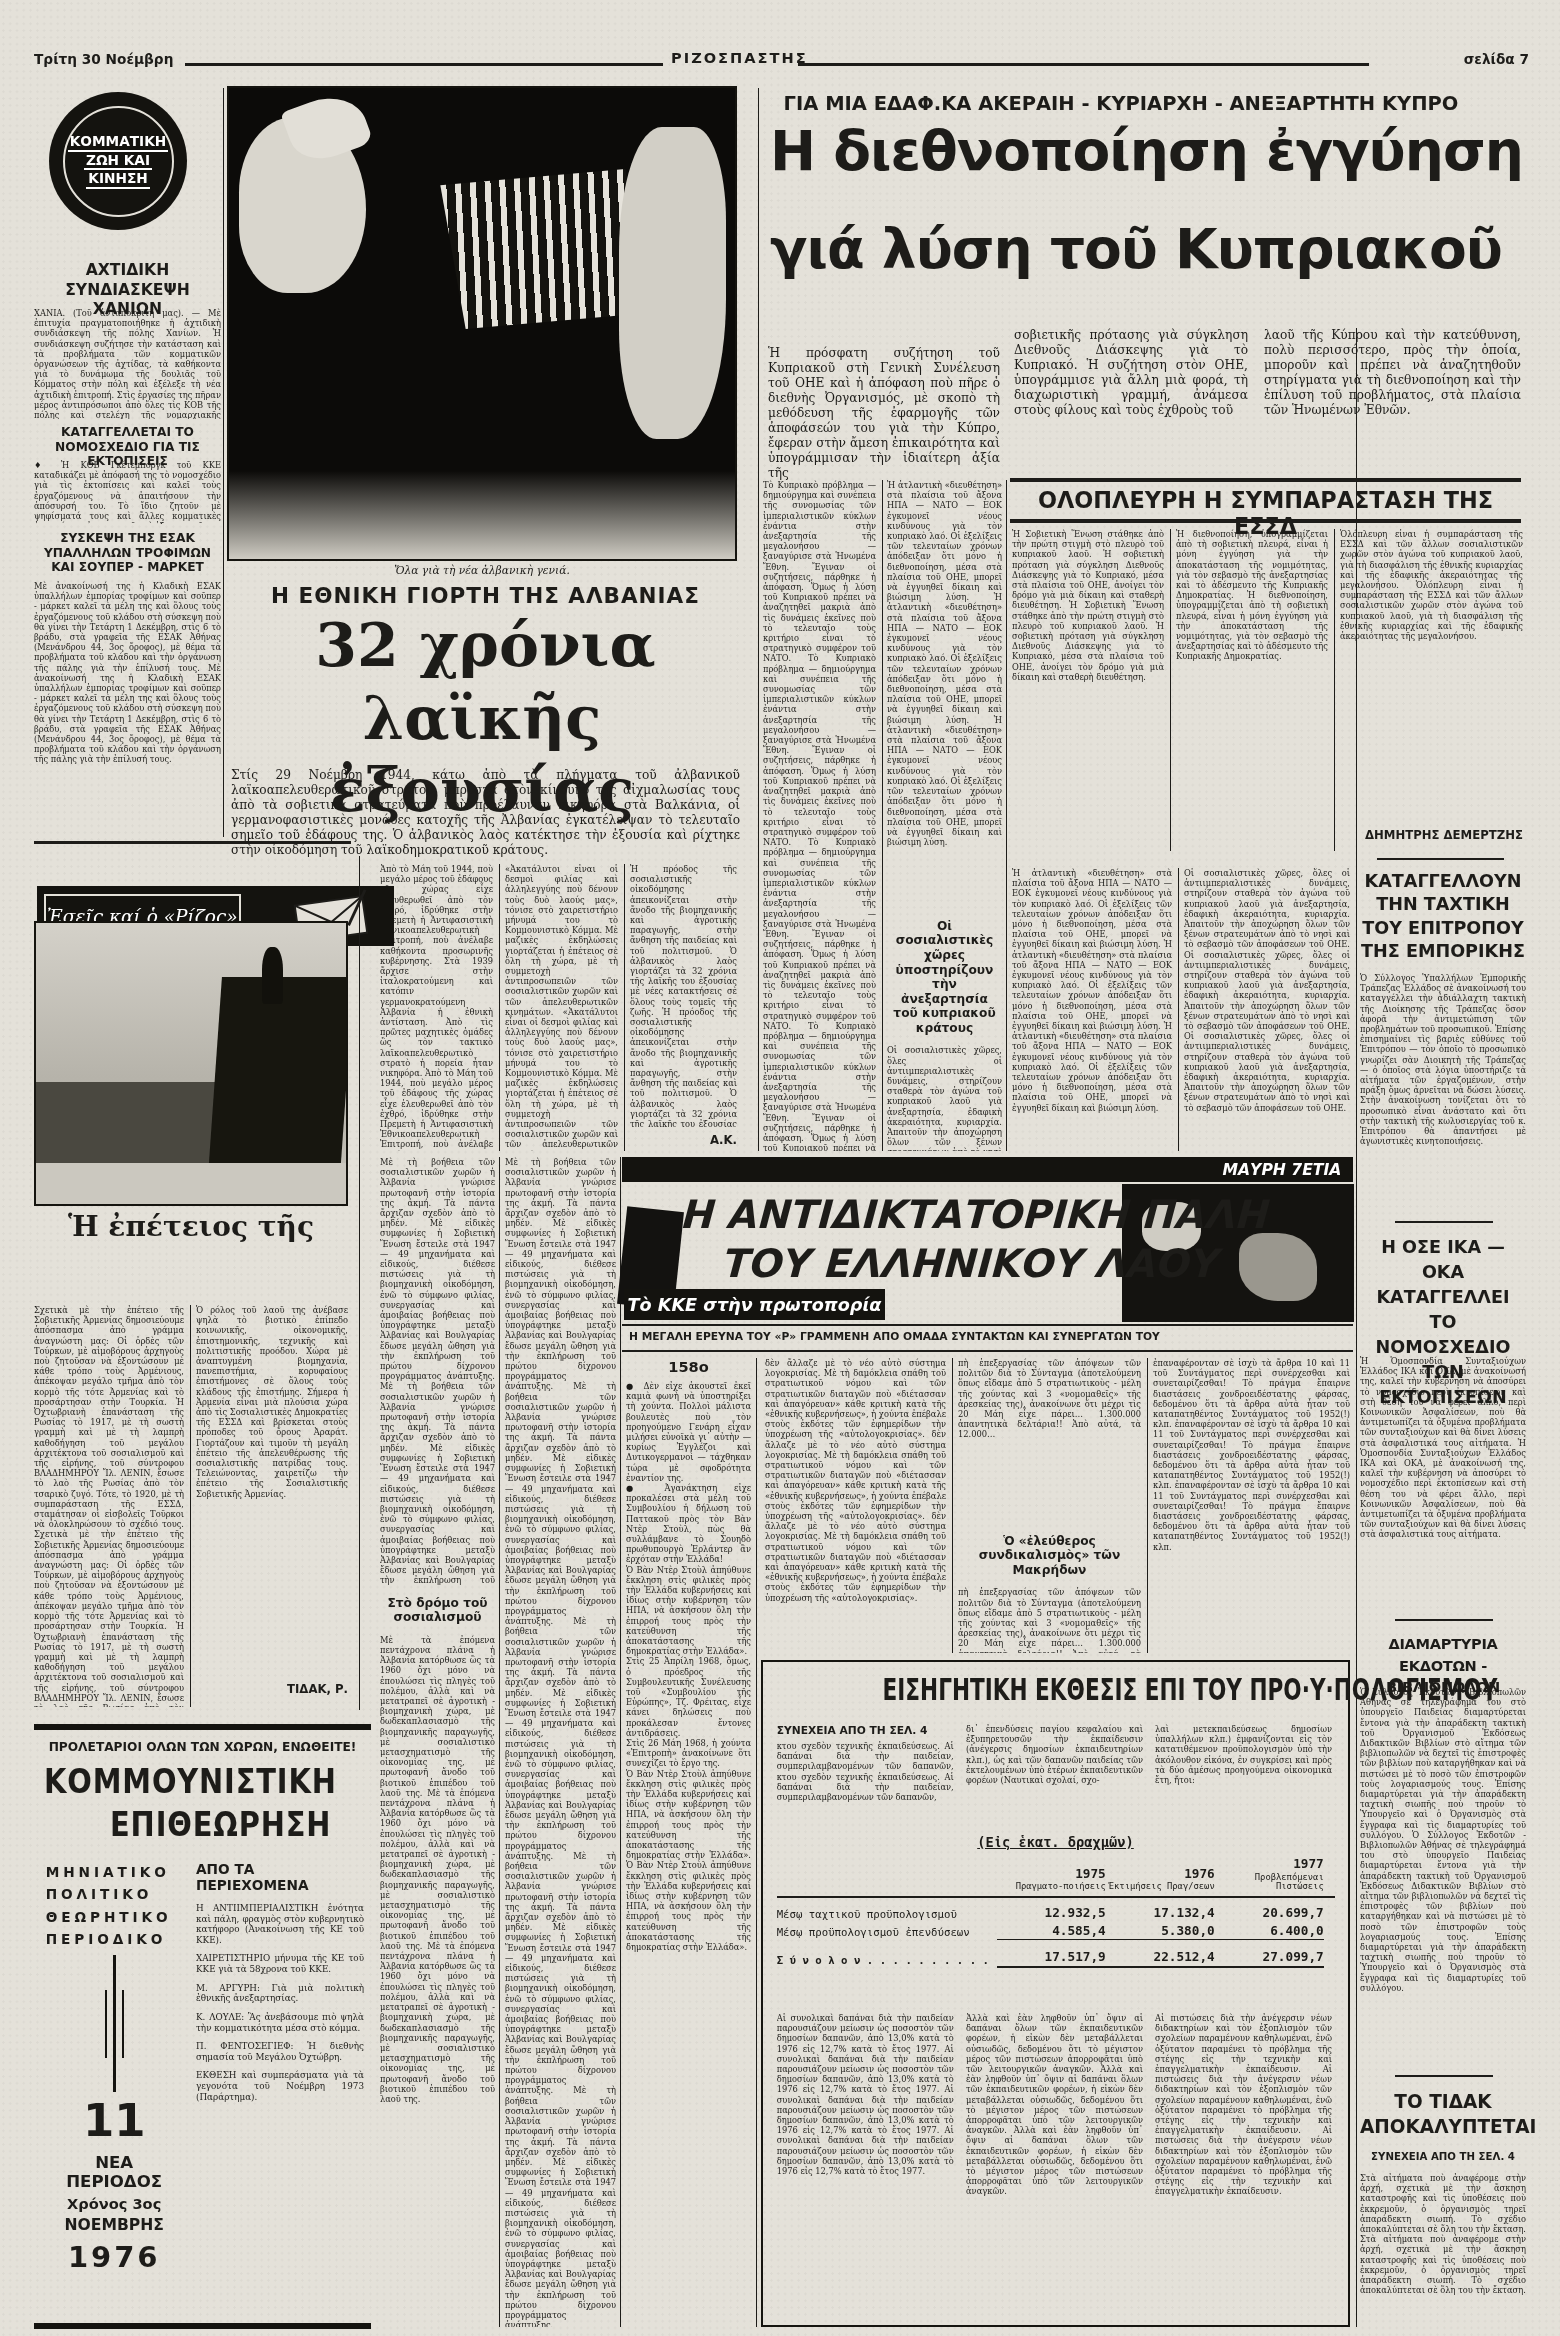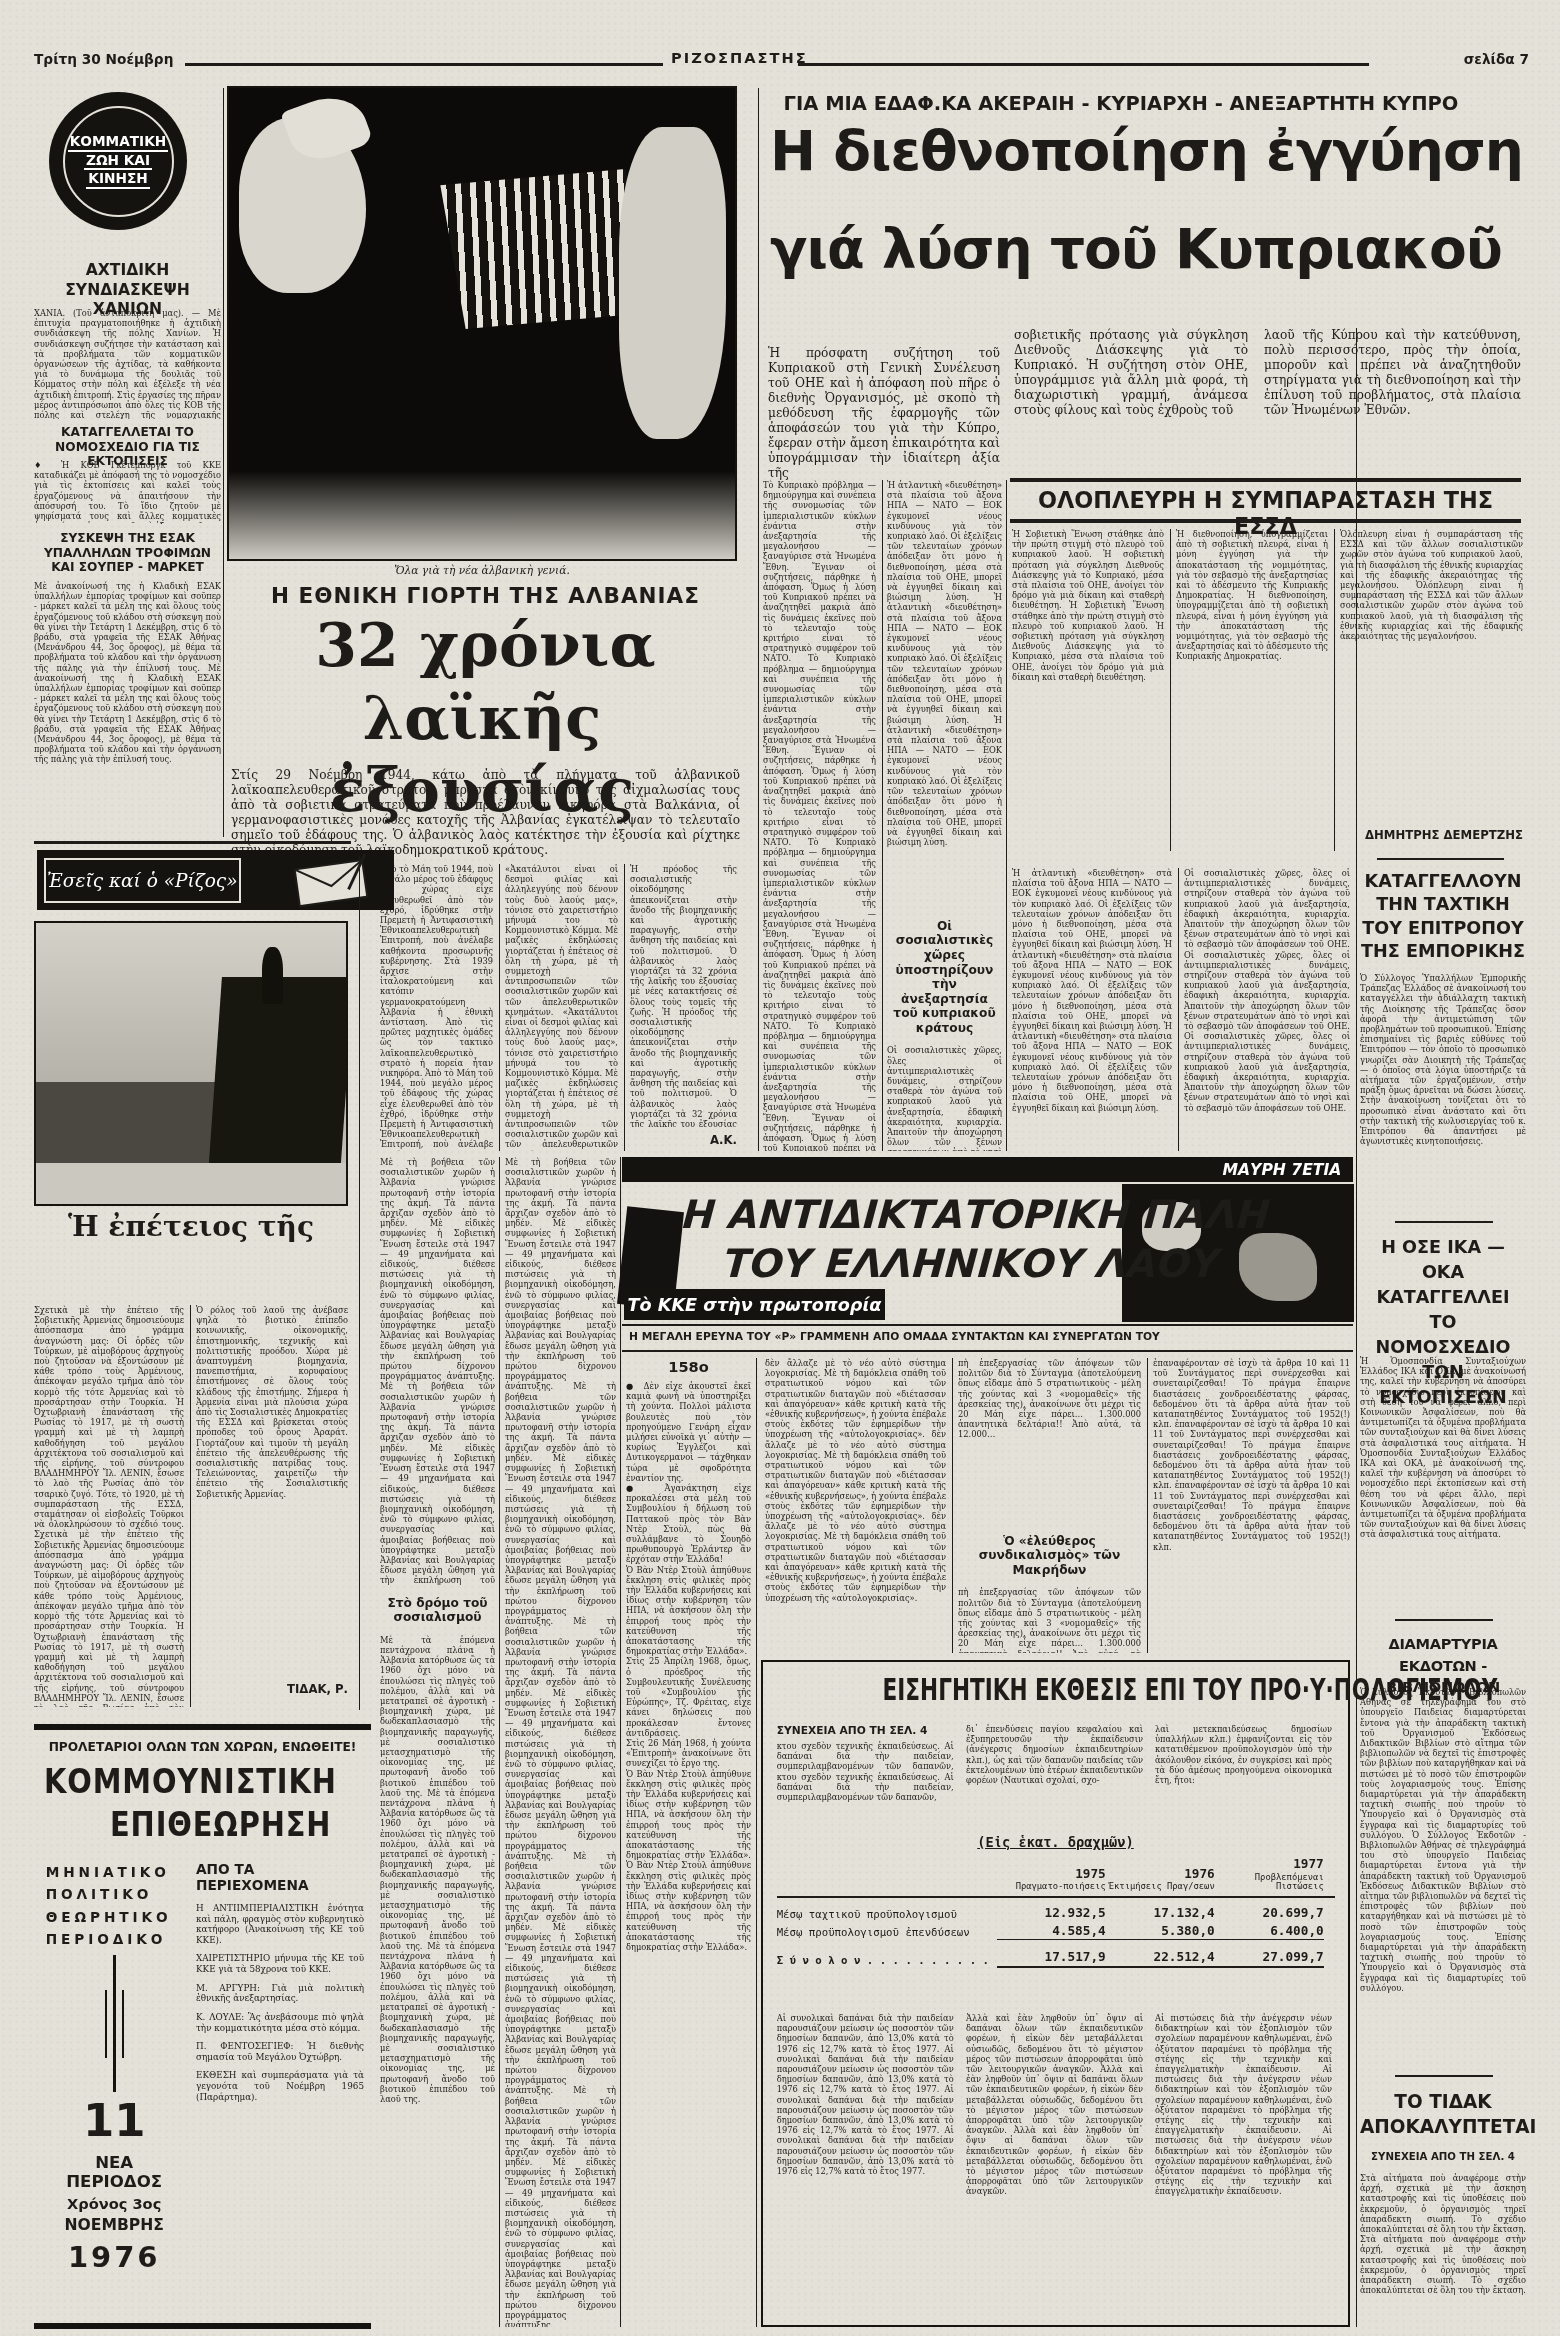--- a/index.html
+++ b/index.html
@@ -16,21 +16,21 @@
   .sig{font-family:"DejaVu Sans",sans-serif;font-weight:bold;font-size:11.7px;text-align:right;margin-top:5.9px;}
   .subhead-in{font-family:"DejaVu Sans",sans-serif;font-weight:bold;font-size:12.2px;line-height:14.6px;text-align:center;margin:9.8px 0;text-indent:0!important;}
   .divline{position:absolute;height:2px;background:#1d1c19;}
   
   .masthead{font-family:"DejaVu Sans",sans-serif;font-weight:bold;letter-spacing:2px;font-size:14.6px;}
   
   .badge{position:absolute;left:49px;top:92px;width:138px;height:138px;border-radius:50%;background:#14130f;display:flex;}
   .badge-in{margin:auto;width:107px;height:107px;border:2.9px solid #e4e1d9;border-radius:50%;display:flex;flex-direction:column;justify-content:center;text-align:center;color:#fff;font-family:"DejaVu Sans",sans-serif;font-weight:bold;font-size:13.7px;line-height:16.6px;}
   .badge-in span{display:inline-block;margin:0 auto;border-bottom:2px solid #fff;padding:0 2px;}
   
-  .rz{position:absolute;left:37px;top:850px;width:357px;height:60px;background:#14130f;}
+  .rz{position:absolute;left:37px;top:886px;width:357px;height:60px;background:#14130f;}
   .rz-box{position:absolute;left:6.8px;top:7.8px;width:193px;height:41px;border:2px solid #e4e1d9;color:#fff;display:flex;align-items:center;justify-content:center;font:italic 18.5px "DejaVu Serif",serif;}
   
   .cyh{font-family:"DejaVu Sans",sans-serif;font-weight:bold;font-size:55px;letter-spacing:-1px;white-space:nowrap;}
   
   .ftitle{font-family:"DejaVu Sans",sans-serif;font-weight:bold;font-style:italic;font-size:39px;transform:skewX(-4deg);white-space:nowrap;}
   .kkebox{position:absolute;left:624px;top:1289px;width:261px;height:31px;background:#14130f;color:#fff;display:flex;align-items:center;justify-content:center;font:italic bold 17.6px "DejaVu Sans",sans-serif;}
   
   .bbox{position:absolute;left:761px;top:1660px;width:585px;height:663px;border:2.9px solid #15140f;background:transparent;}
   .btr{display:flex;align-items:flex-end;}
   .btl{width:220px;font:10.7px/12.7px "DejaVu Sans Mono",monospace;}
@@ -264,21 +264,21 @@
       <div class="bh cent" style="font-size:15.6px;margin-top:3.9px;">ΝΟΕΜΒΡΗΣ</div>
       <div class="bh cent" style="font-size:29px;margin-top:5.9px;letter-spacing:2.9px;">1976</div>
     </div>
     <div class="abs" style="left:162px;top:137px;width:168px;">
       <div class="bh" style="font-size:13.7px;margin-bottom:9.8px;">ΑΠΟ ΤΑ ΠΕΡΙΕΧΟΜΕΝΑ</div>
       <div class="kitem">Η ΑΝΤΙΙΜΠΕΡΙΑΛΙΣΤΙΚΗ ἑνότητα καὶ πάλη, φραγμὸς στὸν κυβερνητικὸ κατήφορο (Ἀνακοίνωση τῆς ΚΕ τοῦ ΚΚΕ).</div>
       <div class="kitem">ΧΑΙΡΕΤΙΣΤΗΡΙΟ μήνυμα τῆς ΚΕ τοῦ ΚΚΕ γιὰ τὰ 58χρονα τοῦ ΚΚΕ.</div>
       <div class="kitem">Μ. ΑΡΓΥΡΗ: Γιὰ μιὰ πολιτικὴ ἐθνικῆς ἀνεξαρτησίας.</div>
       <div class="kitem">Κ. ΛΟΥΛΕ: Ἂς ἀνεβάσουμε πιὸ ψηλὰ τὴν κομματικότητα μέσα στὸ κόμμα.</div>
       <div class="kitem">Π. ΦΕΝΤΟΣΕΓΙΕΦ: Ἡ διεθνὴς σημασία τοῦ Μεγάλου Ὀχτώβρη.</div>
-      <div class="kitem">ΕΚΘΕΣΗ καὶ συμπεράσματα γιὰ τὰ γεγονότα τοῦ Νοέμβρη 1965 (Παράρτημα).</div>
+      <div class="kitem">ΕΚΘΕΣΗ καὶ συμπεράσματα γιὰ τὰ γεγονότα τοῦ Νοέμβρη 1973 (Παράρτημα).</div>
     </div>
   </div>
 
   <div class="rule" style="left:1356px;top:328px;width:1px;height:1999px;"></div>
   <div class="divline" style="left:1377px;top:858px;width:127px;"></div>
   <div class="abs railhead" style="left:1360px;top:870px;width:166px;font-size:17.6px;line-height:23.4px;">ΚΑΤΑΓΓΕΛΛΟΥΝ
 ΤΗΝ ΤΑΧΤΙΚΗ
 ΤΟΥ ΕΠΙΤΡΟΠΟΥ
 ΤΗΣ ΕΜΠΟΡΙΚΗΣ</div>
   <div class="abs t" style="left:1360px;top:973px;width:166px;height:240px;">Ὁ Σύλλογος Ὑπαλλήλων Ἐμπορικῆς Τράπεζας Ἑλλάδος σὲ ἀνακοίνωσή του καταγγέλλει τὴν ἀδιάλλαχτη τακτικὴ τῆς Διοίκησης τῆς Τράπεζας ὅσον ἀφορᾶ τὴν ἀντιμετώπιση τῶν προβλημάτων τοῦ προσωπικοῦ. Ἐπίσης ἐπισημαίνει τὶς βαριὲς εὐθύνες τοῦ Ἐπιτρόπου — τὸν ὁποῖο τὸ προσωπικὸ γνωρίζει σὰν Διοικητὴ τῆς Τράπεζας — ὁ ὁποῖος στὰ λόγια ὑποστήριζε τὰ αἰτήματα τῶν ἐργαζομένων, στὴν πράξη ὅμως ἀρνεῖται νὰ δώσει λύσεις. Στὴν ἀνακοίνωση τονίζεται ὅτι τὸ προσωπικὸ εἶναι ἀνάστατο καὶ ὅτι στὴν τακτικὴ τῆς κωλυσιεργίας τοῦ κ. Ἐπιτρόπου θὰ ἀπαντήσει μὲ ἀγωνιστικὲς κινητοποιήσεις.</div>

